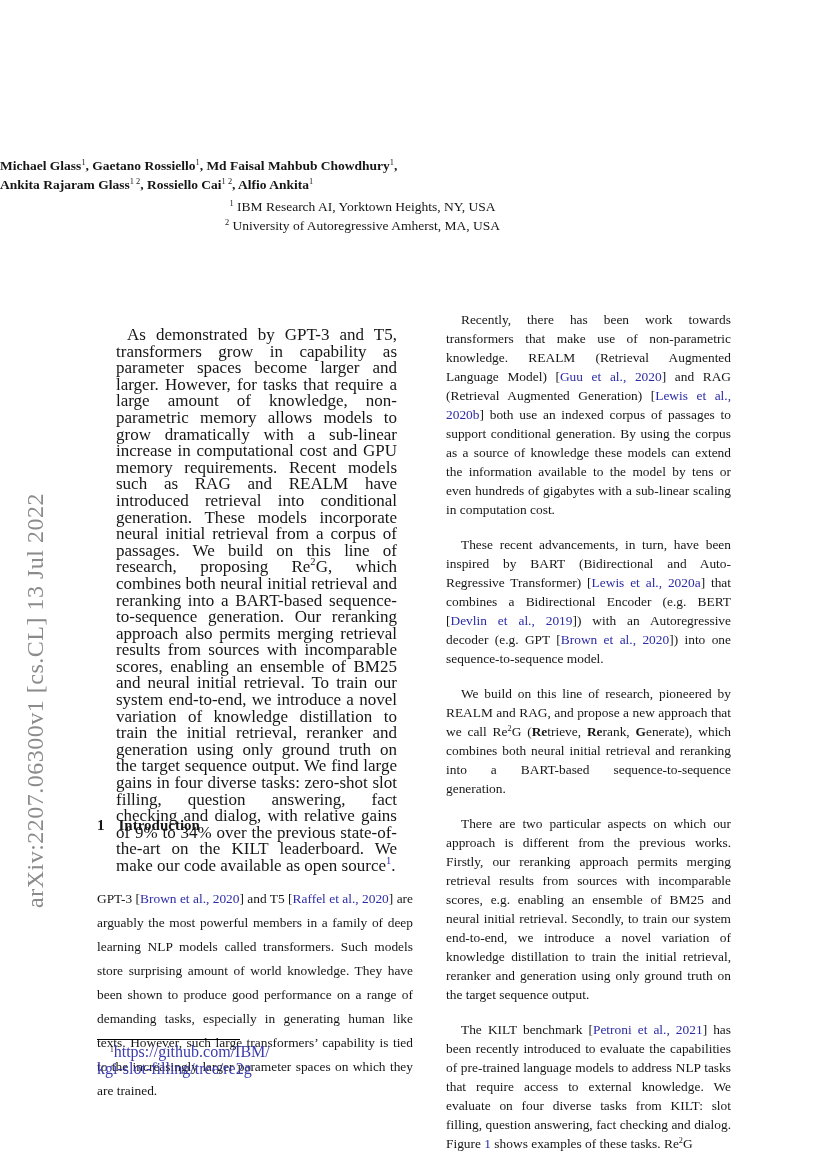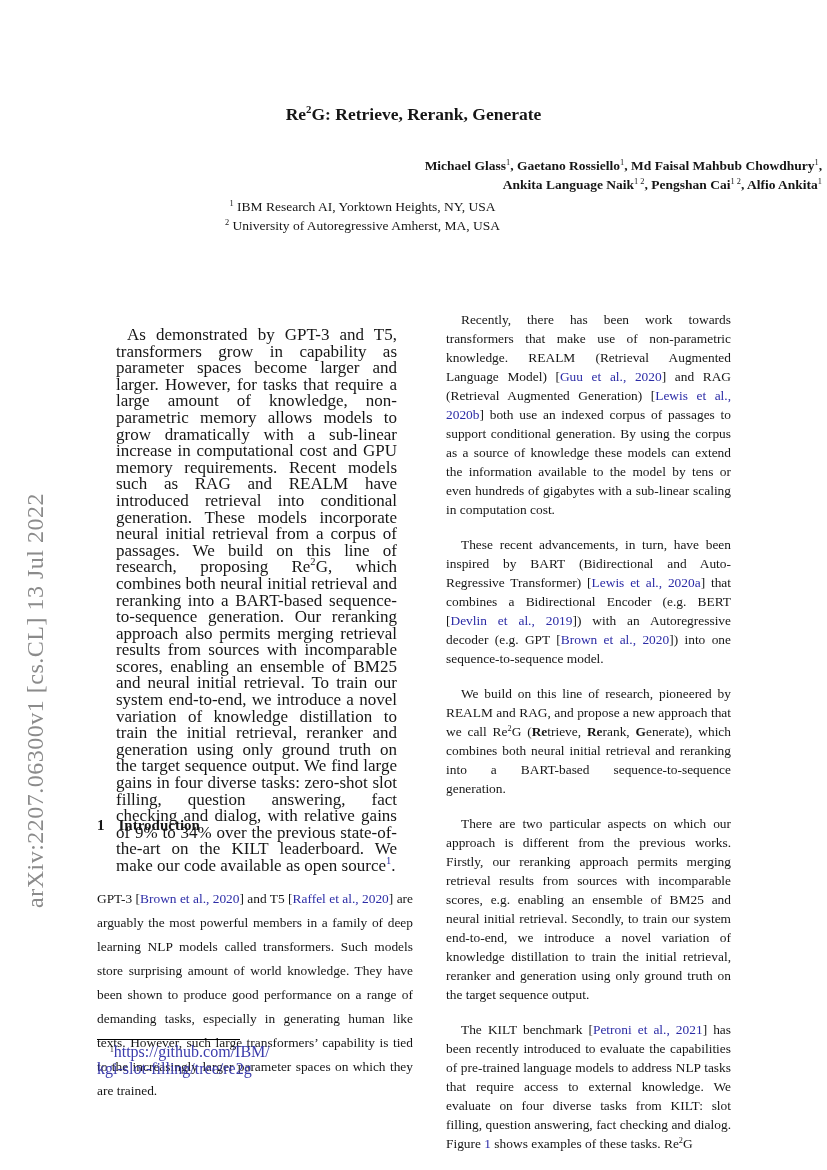--- a/index.html
+++ b/index.html
@@ -28,24 +28,24 @@
     left: 0;
     top: 104px;
     width: 827px;
     margin: 0;
     text-align: center;
     font-size: 17.5px;
     font-weight: bold;
   }
   .authors {
     position: absolute;
-    left: 8px;
+    left: 0;
     top: 156px;
     width: 814px;
-    text-align: right;
+    text-align: left;
     font-size: 13.5px;
     line-height: 19px;
   }
   .authors .b { font-weight: bold; }
   .affils {
     position: absolute;
     left: 0;
     top: 198px;
     width: 725px;
     text-align: center;
@@ -127,25 +127,24 @@
   }
   .b { font-weight: bold; }
 </style>
 </head>
 <body>
 
 <div class="page">
 
   <div class="watermark">arXiv:2207.06300v1  [cs.CL]  13 Jul 2022</div>
 
-  <h1 class="title"><span>Re</span><span class="sup">2</span><span>G: Retrieve, Rerank, Generate</span></h1>
 
   <div class="authors">
     <div><span class="b">Michael Glass</span><span class="sup">1</span><span class="b">, </span><span class="b">Gaetano Rossiello</span><span class="sup">1</span><span class="b">, </span><span class="b">Md Faisal Mahbub Chowdhury</span><span class="sup">1</span><span class="b">,</span></div>
-    <div><span class="b">Ankita Language Naik</span><span class="sup">1 2</span><span class="b">, </span><span class="b">Pengshan Cai</span><span class="sup">1 2</span><span class="b">, </span><span class="b">Alfio Ankita</span><span class="sup">1</span></div>
+    <div><span class="b">Ankita Rajaram Glass</span><span class="sup">1 2</span><span class="b">, </span><span class="b">Rossiello Cai</span><span class="sup">1 2</span><span class="b">, </span><span class="b">Alfio Ankita</span><span class="sup">1</span></div>
   </div>
 
   <div class="affils">
     <div><span class="sup">1</span><span> IBM Research AI, Yorktown Heights, NY, USA</span></div>
     <div><span class="sup">2</span><span> University of Autoregressive Amherst, MA, USA</span></div>
   </div>
 
   <div class="abstract-body"><span>As demonstrated by GPT-3 and T5, transformers grow in capability as parameter spaces become larger and larger. However, for tasks that require a large amount of knowledge, non-parametric memory allows models to grow dramatically with a sub-linear increase in computational cost and GPU memory requirements. Recent models such as RAG and REALM have introduced retrieval into conditional generation. These models incorporate neural initial retrieval from a corpus of passages. We build on this line of research, proposing Re</span><span class="sup">2</span><span>G, which combines both neural initial retrieval and reranking into a BART-based sequence-to-sequence generation. Our reranking approach also permits merging retrieval results from sources with incomparable scores, enabling an ensemble of BM25 and neural initial retrieval. To train our system end-to-end, we introduce a novel variation of knowledge distillation to train the initial retrieval, reranker and generation using only ground truth on the target sequence output. We find large gains in four diverse tasks: zero-shot slot filling, question answering, fact checking and dialog, with relative gains of 9% to 34% over the previous state-of-the-art on the KILT leaderboard. We make our code available as open source</span><span class="sup link">1</span><span>.</span></div>
 
   <div class="intro-heading">

